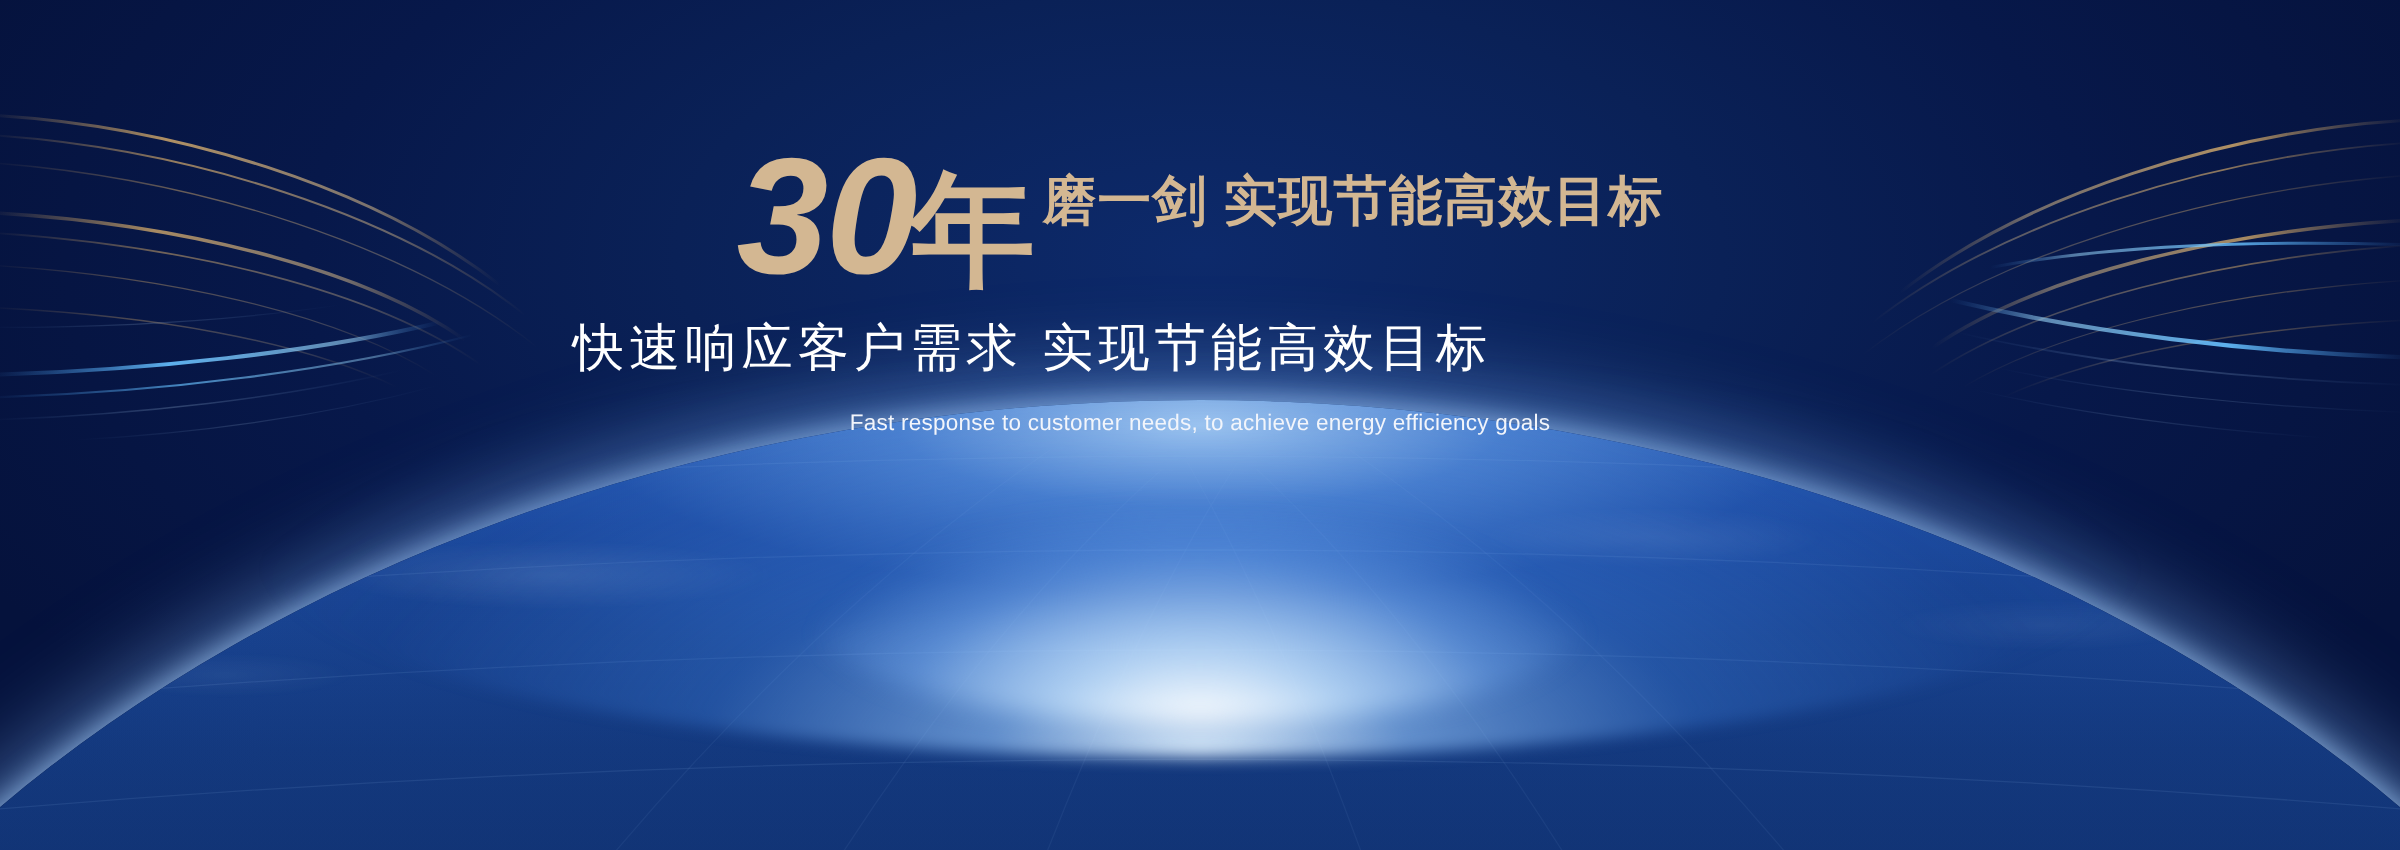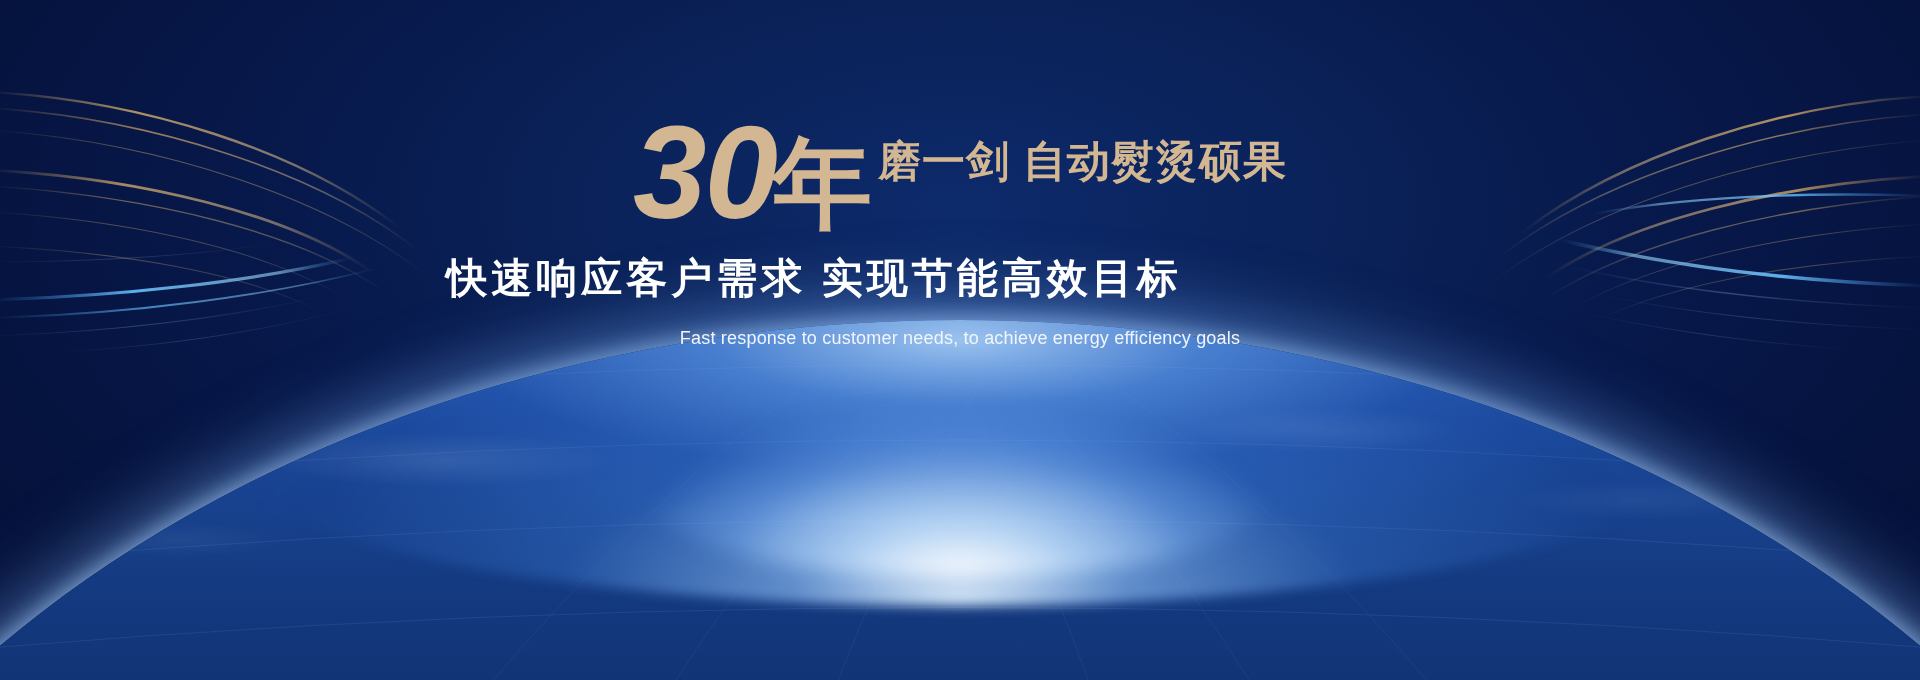--- a/index.html
+++ b/index.html
@@ -125,26 +125,26 @@
     font-size: 43px;
     line-height: 62px;
     font-weight: bold;
     color: #d3b792;
     letter-spacing: 1px;
     white-space: nowrap;
     text-align: left;
   }
   .white-line {
     position: absolute;
-    left: 4px;
+    left: 16px;
     top: 252px;
     width: 1620px;
     font-size: 41px;
     line-height: 52px;
-    font-weight: bold;
+    font-weight: normal;
     color: #ffffff;
     letter-spacing: 4px;
     white-space: nowrap;
   }
   .english-line {
     position: absolute;
     left: 0;
     top: 320px;
     width: 1920px;
     font-size: 18px;
@@ -253,21 +253,21 @@
     </g>
   </svg>
 
   <div class="copy">
 
     <div class="headline-row">
       <div class="years">
         <span>30</span><span class="cn-unit">年</span>
       </div>
       <div class="gold-lines">
-        <div class="gold-line">磨一剑  自动熨烫硕果</div>
+        <div class="gold-line">磨一剑  实现节能高效目标</div>
       </div>
     </div>
 
     <div class="white-line">快速响应客户需求  实现节能高效目标</div>
 
     <div class="english-line">Fast response to customer needs, to achieve energy efficiency goals</div>
   </div>
 
 </div>
 

